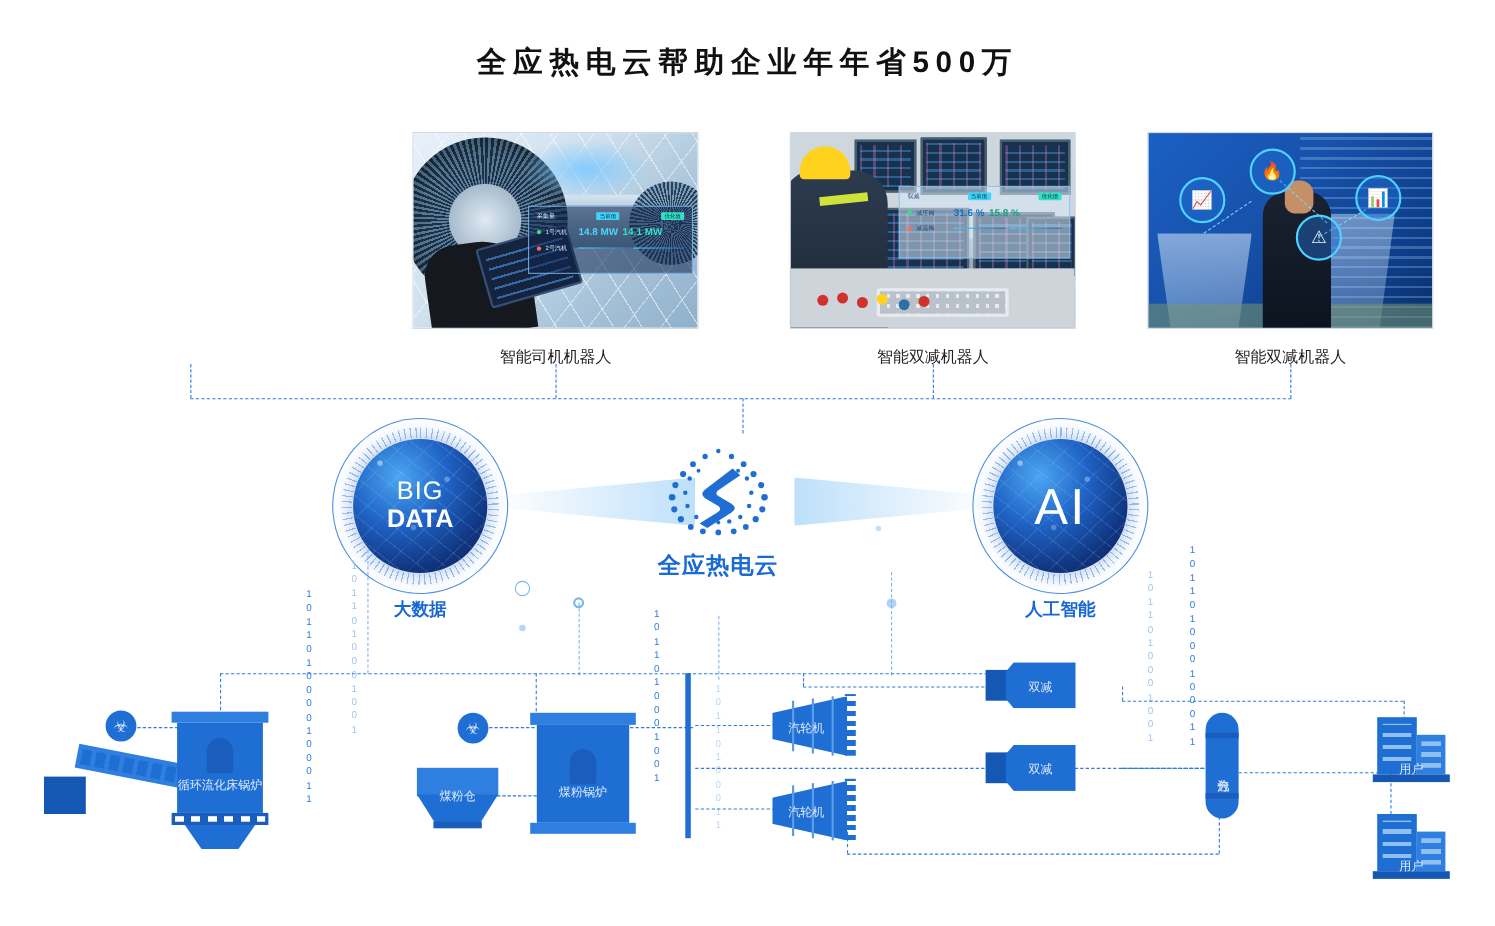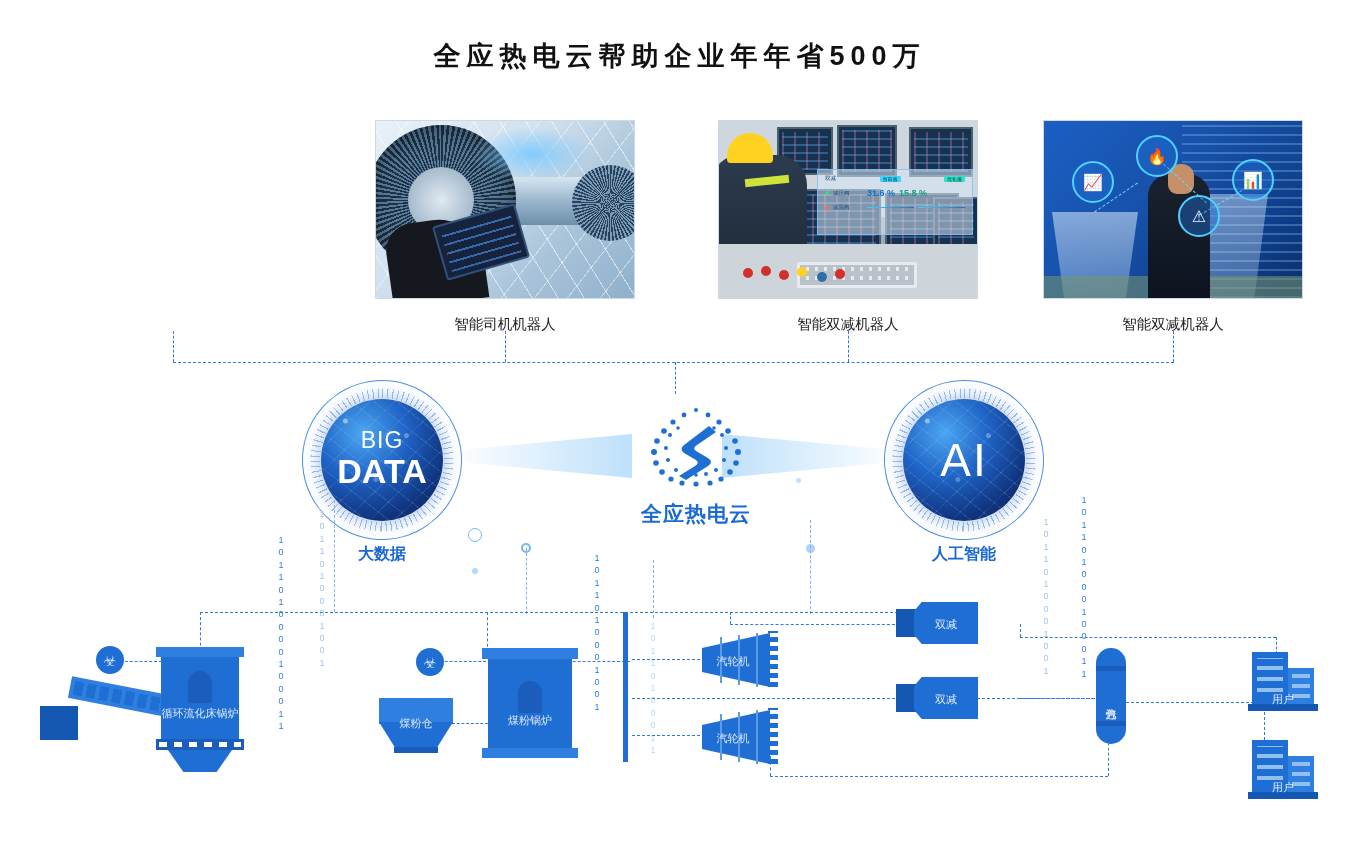--- a/index.html
+++ b/index.html
@@ -282,21 +282,21 @@
   .sphere:before{
     content:""; position:absolute; inset:0;
     background:
       radial-gradient(circle at 20% 18%, rgba(255,255,255,.45) 0 2px, transparent 3px),
       radial-gradient(circle at 70% 30%, rgba(255,255,255,.3) 0 2px, transparent 3px),
       radial-gradient(circle at 45% 66%, rgba(255,255,255,.25) 0 2px, transparent 3px),
       repeating-linear-gradient(38deg, rgba(150,210,255,.16) 0 1px, transparent 1px 14px),
       repeating-linear-gradient(-44deg, rgba(150,210,255,.13) 0 1px, transparent 1px 17px);
   }
   .sphere .l1{ font-size:23px; font-weight:normal; line-height:1; letter-spacing:1px; position:relative; }
-  .sphere .l2{ font-size:34px; font-weight:bold; line-height:1.15; position:relative; }
+  .sphere .l2{ font-size:23px; font-weight:bold; line-height:1.15; position:relative; }
   .sphere.ai .l1{ font-size:46px; font-weight:normal; letter-spacing:2px; }
   .ring-ticks{
     position:absolute; left:8px; top:8px; width:144px; height:144px;
     border-radius:50%;
     background: repeating-conic-gradient(from 0deg, #8dbdf0 0 0.9deg, transparent 0.9deg 4.4deg);
     -webkit-mask: radial-gradient(circle, transparent 0 62px, #000 62px 71px, transparent 72px);
             mask: radial-gradient(circle, transparent 0 62px, #000 62px 71px, transparent 72px);
     opacity:.85;
   }
   .ring-arc{
@@ -372,20 +372,39 @@
   <div class="thumb-card" style="left:375px;">
     <div class="thumb-img">
       <div class="t2-bg"></div>
       <div class="t2-mesh"></div>
       <div class="t2-shaft"></div>
       <div class="t2-rotor"></div>
       <div class="t2-rotor2"></div>
       <div class="t2-glow"></div>
       <div class="t2-hand"></div>
       <div class="t2-tablet"></div>
+      <div class="t2-overlay">
+        <div class="ov-head">
+          <span class="ov-title">采集量</span>
+          <span class="ov-chip b">当前值</span>
+          <span class="ov-chip">优化值</span>
+        </div>
+        <div class="ov-row">
+          <span class="ov-dot"></span>
+          <span class="ov-label">1号汽机</span>
+          <span class="ov-val">14.8 MW</span>
+          <span class="ov-val g">14.1 MW</span>
+        </div>
+        <div class="ov-row">
+          <span class="ov-dot r"></span>
+          <span class="ov-label">2号汽机</span>
+          <span class="ov-line"></span>
+          <span class="ov-line"></span>
+        </div>
+      </div>
     </div>
     <div class="thumb-caption">智能司机机器人</div>
   </div>
 
   <div class="thumb-card" style="left:718px;">
     <div class="thumb-img">
       <div class="t3-bg"></div>
       <div class="t3-wall"></div>
       <div class="t3-scr" style="left:58px;top:6px;width:56px;height:48px;"></div>
       <div class="t3-scr" style="left:118px;top:4px;width:60px;height:52px;"></div>
@@ -473,21 +492,21 @@
   <div class="sphere-wrap" style="left:884px;top:380px;">
     <div class="ring-arc"></div>
     <div class="ring-arc2"></div>
     <div class="ring-ticks"></div>
     <div class="sphere ai">
       <div class="l1">AI</div>
     </div>
     <div class="sphere-label">人工智能</div>
   </div>
 
-  <div class="cloud-logo" style="left:626px;top:404px;font-family:Liberation Serif, serif;">
+  <div class="cloud-logo" style="left:583px;top:404px;font-family:Liberation Serif, serif;">
     <svg viewBox="0 0 140 96" width="140" height="96">
       <g fill="#1f6ed4">
         <circle cx="70" cy="6" r="2.0"></circle>
           <circle cx="58" cy="11" r="2.4"></circle>
           <circle cx="82" cy="11" r="2.4"></circle>
         <circle cx="47" cy="18" r="2.6"></circle>
           <circle cx="93" cy="18" r="2.6"></circle>
         <circle cx="38" cy="27" r="2.8"></circle>
           <circle cx="102" cy="27" r="2.8"></circle>
         <circle cx="31" cy="37" r="2.8"></circle>

